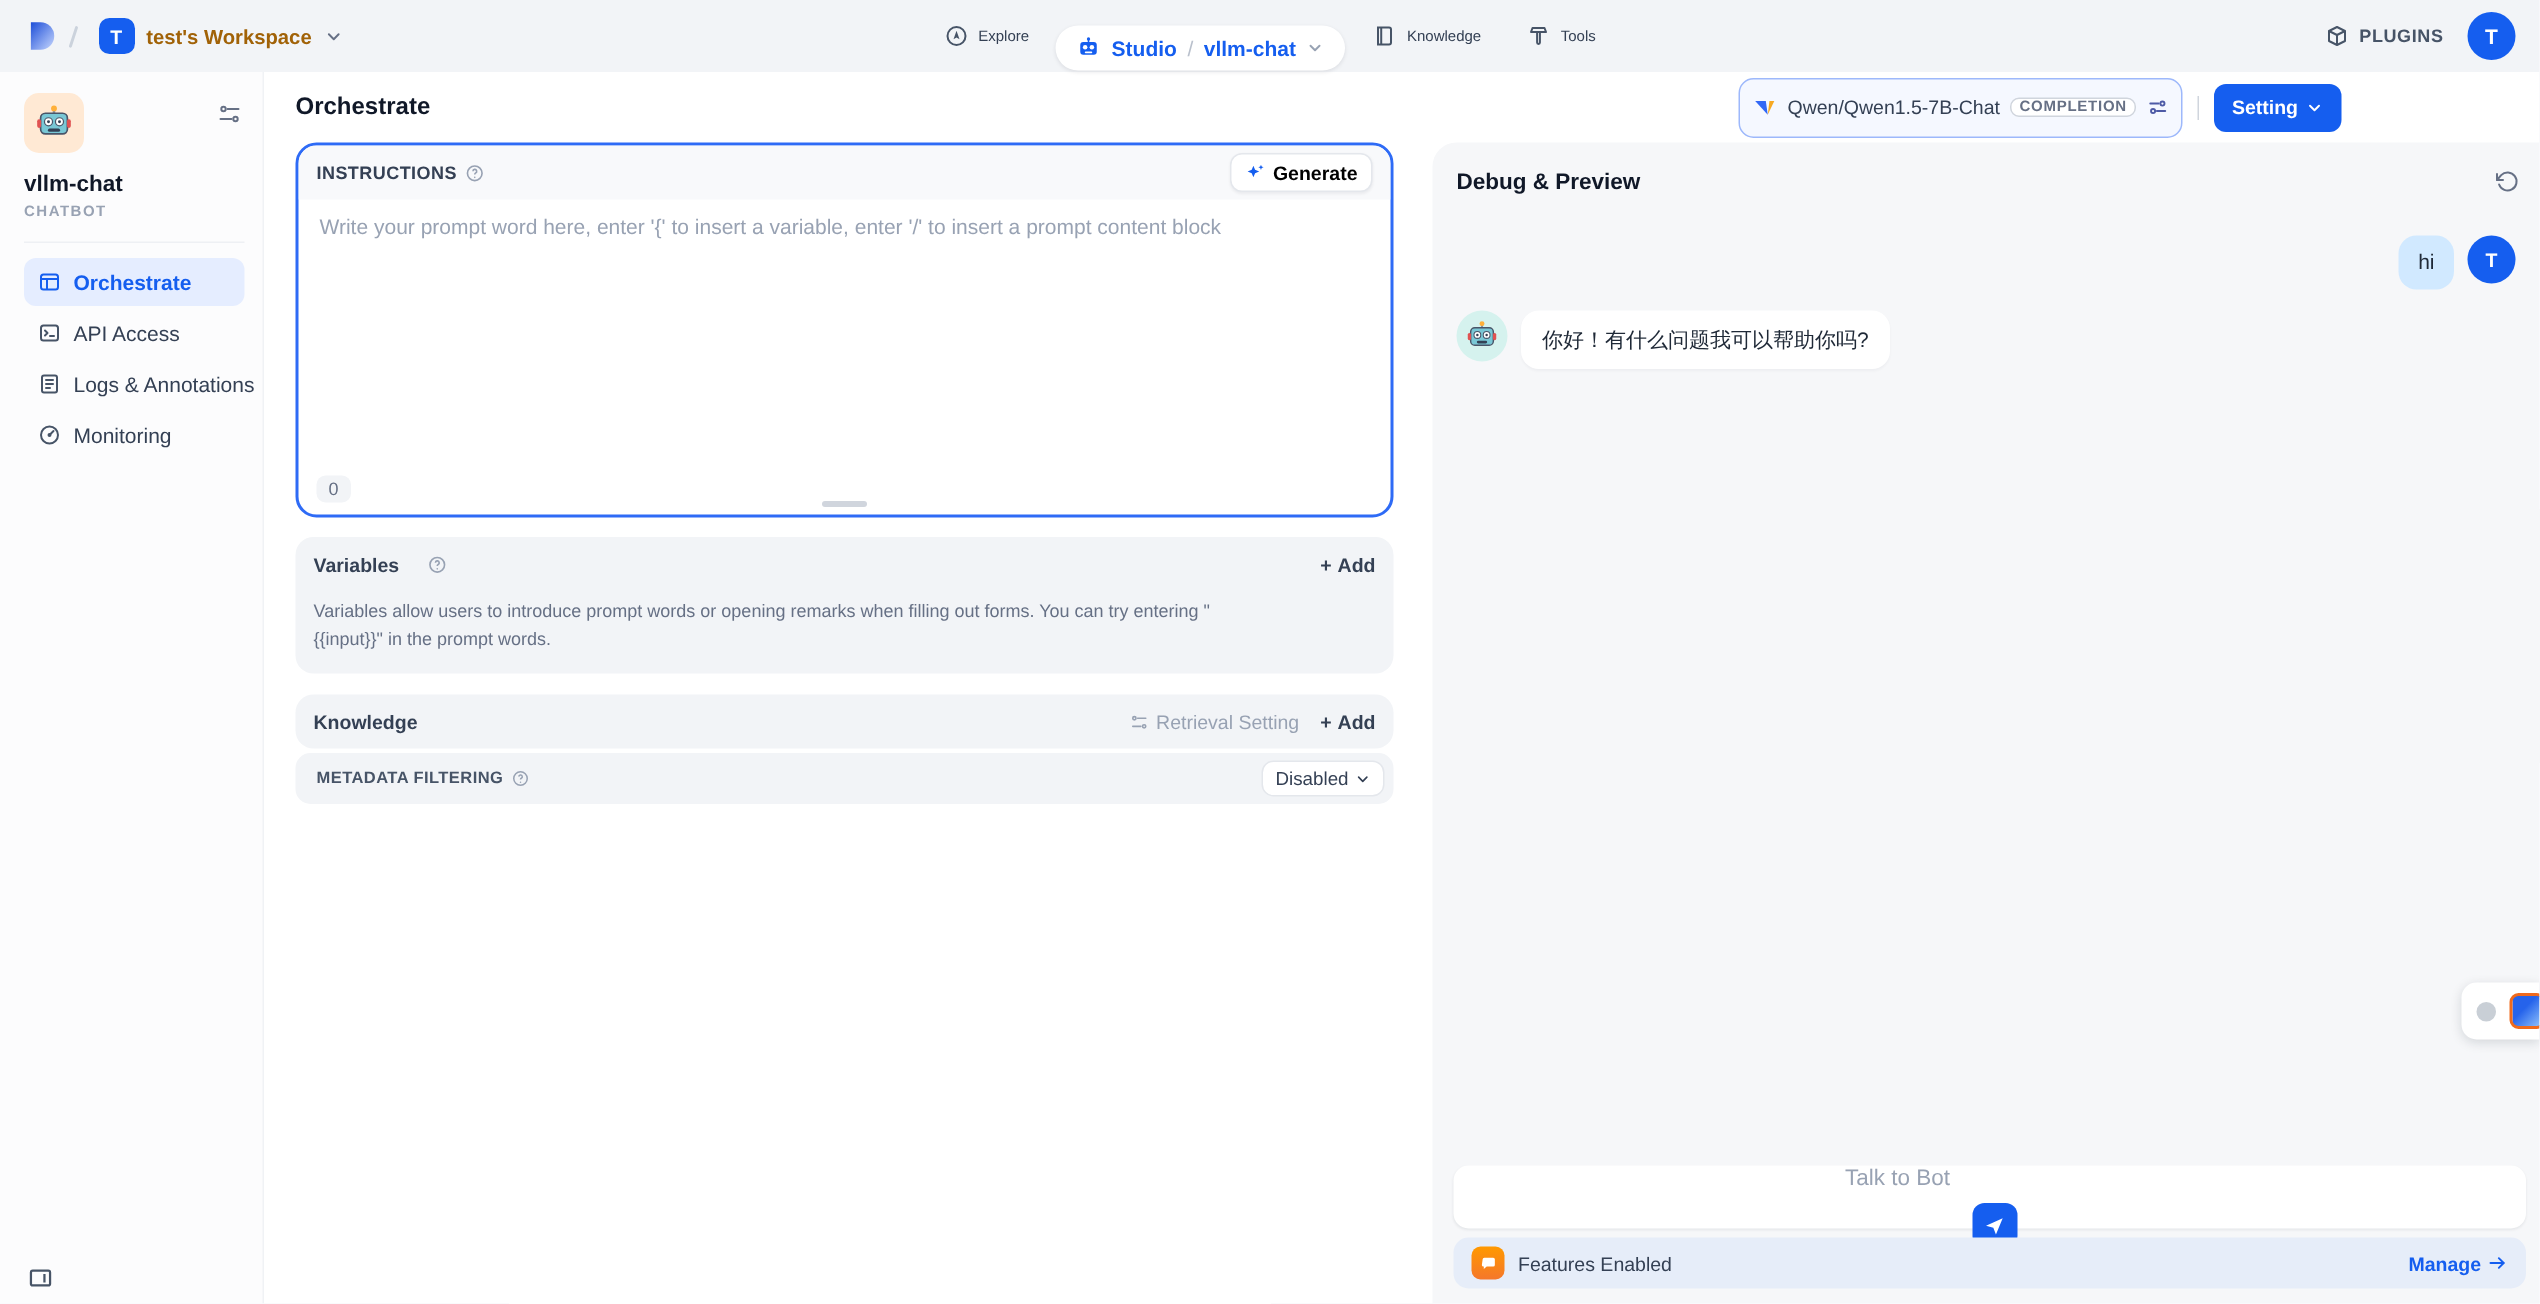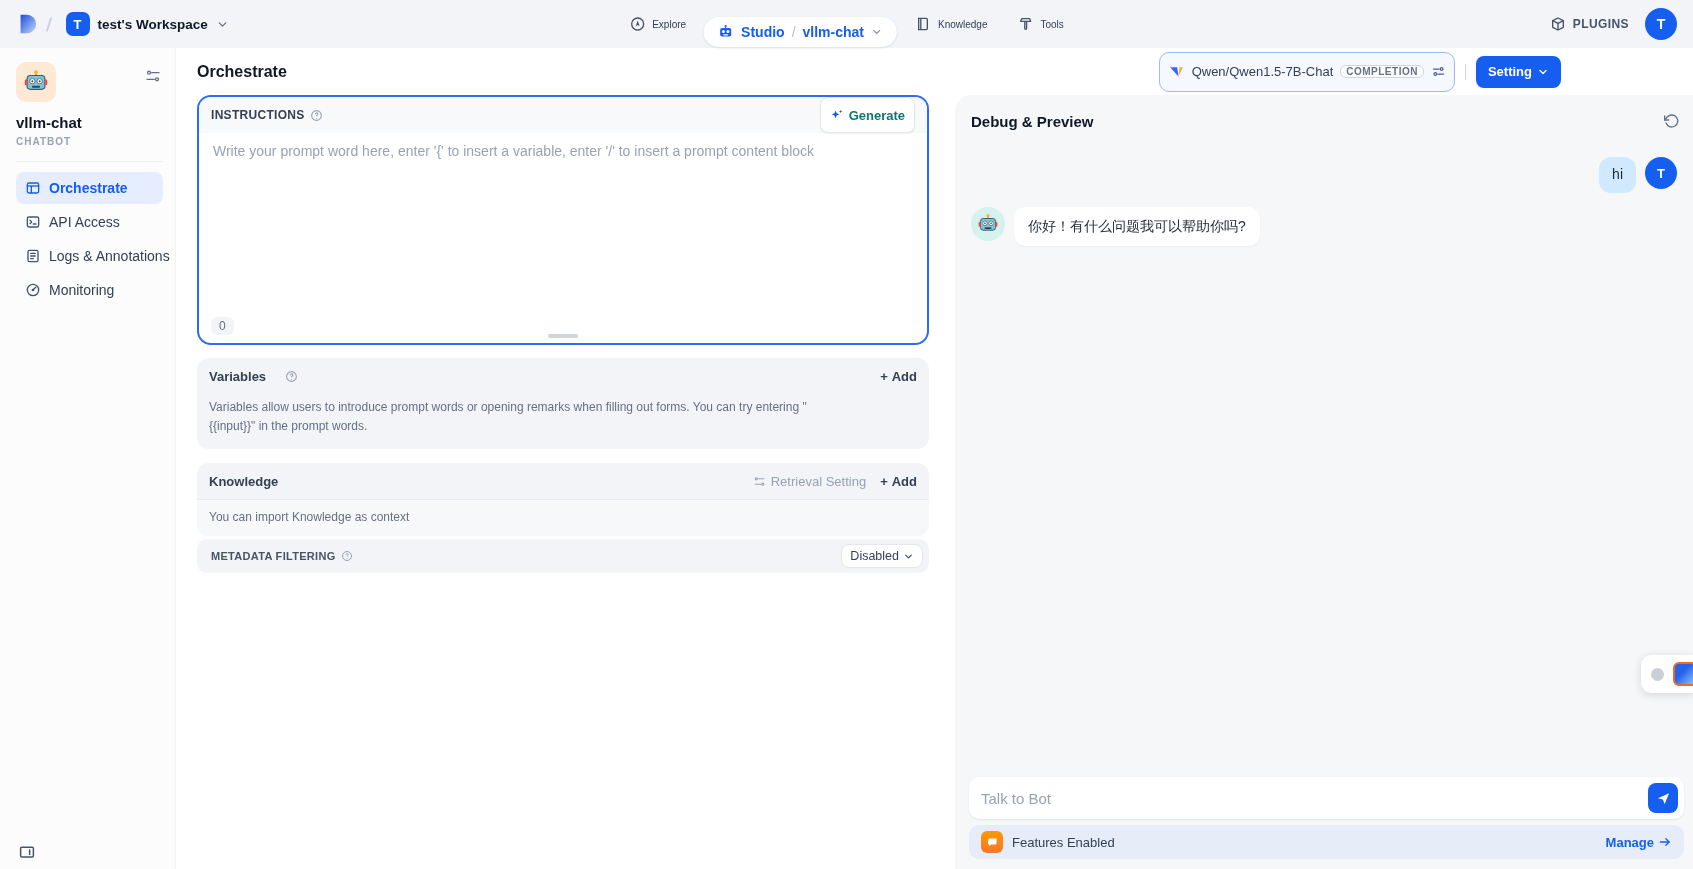--- a/index.html
+++ b/index.html
@@ -6,21 +6,21 @@
   html,body { width:1693px; height:869px; overflow:hidden; }
   body { font-family:"Liberation Sans", sans-serif; background:#f2f4f7; color:#101828; }
   .page { width:1693px; height:869px; position:relative; display:flex; flex-direction:column; }
 
   
   .topbar { height:48px; flex:0 0 48px; display:flex; align-items:center; padding:0 16px; position:relative; background:#f2f4f7; }
   .tb-left { display:flex; align-items:center; gap:10px; }
   .slash { width:1.5px; height:15px; background:#cbd2dc; transform:rotate(18deg); border-radius:1px; }
   .ws-chip { display:flex; align-items:center; gap:8px; padding:4px 6px; border-radius:10px; cursor:pointer; }
   .ws-avatar { width:24px; height:24px; border-radius:7px; background:#155eef; color:#fff; font-size:13px; font-weight:700; display:flex; align-items:center; justify-content:center; }
-  .ws-name { font-size:13.5px; font-weight:600; color:#0f172a; }
+  .ws-name { font-size:13.5px; font-weight:600; color:#a16207; }
   .tb-center { position:absolute; left:50%; top:0; height:48px; transform:translateX(-50%); display:flex; align-items:center; gap:6px; }
   .tb-item { display:flex; align-items:center; gap:7px; padding:7px 12px; border-radius:10px; font-size:10px; font-weight:500; color:#344054; cursor:pointer; }
   .tb-item svg { color:#475467; }
   .studio-pill { display:flex; align-items:center; gap:7px; background:#fff; border-radius:18px; padding:7px 14px; box-shadow:0 1px 3px rgba(16,24,40,.1); cursor:pointer;margin-top:16px; }
   .studio-pill .s-label { font-size:14px; font-weight:700; color:#155eef; }
   .studio-pill .s-sep { font-size:14px; color:#b9c0cc; }
   .studio-pill .s-app { font-size:14px; font-weight:600; color:#155eef; }
   .tb-right { margin-left:auto; display:flex; align-items:center; gap:16px; }
   .plugins { display:flex; align-items:center; gap:7px; font-size:12px; font-weight:700; letter-spacing:.4px; color:#475467; cursor:pointer; }
   .tb-avatar { width:32px; height:32px; border-radius:50%; background:#155eef; color:#fff; font-size:14px; font-weight:600; display:flex; align-items:center; justify-content:center; cursor:pointer; }
@@ -53,21 +53,21 @@
   .hdr-divider { width:1px; height:16px; background:#d0d5dd; }
   .publish-btn { height:32px; display:flex; align-items:center; gap:5px; background:#155eef; color:#fff; font-size:13px; font-weight:700; border-radius:8px; padding:0 12px; cursor:pointer; }
 
   .main-body { flex:1; display:flex; min-height:0; }
   .config-col { width:753px; flex:0 0 753px; padding-left:21px; }
 
   
   .instructions { border:2px solid #2e6bf6; border-radius:14px; height:250px; background:#fff; display:flex; flex-direction:column; overflow:hidden; position:relative; }
   .inst-head { height:36px; flex:0 0 36px; background:#f8f9fb; display:flex; align-items:center; padding:0 12px; }
   .inst-title { font-size:12px; font-weight:700; letter-spacing:.3px; color:#344054; display:flex; align-items:center; gap:5px; }
-  .generate-btn { margin-left:auto; display:flex; align-items:center; gap:5px; background:#fff; border:1px solid #e4e7ec; box-shadow:0 1px 2px rgba(16,24,40,.06); border-radius:8px; height:36px; padding:0 9px; font-size:13px; font-weight:600; color:#0f766e; cursor:pointer; }
+  .generate-btn { margin-left:auto; display:flex; align-items:center; gap:5px; background:#fff; border:1px solid #e4e7ec; box-shadow:0 1px 2px rgba(16,24,40,.06); border-radius:8px; height:26px; padding:0 9px; font-size:13px; font-weight:600; color:#000000; cursor:pointer; }
   .inst-body { flex:1; padding:10px 14px; font-size:14px; color:#98a2b3; cursor:text; }
   .inst-foot { height:34px; display:flex; align-items:center; padding:0 12px; position:relative; }
   .char-count { background:#f2f4f7; color:#667085; border-radius:6px; font-size:12px; padding:2px 8px; }
   .drag-handle { position:absolute; left:50%; bottom:5px; transform:translateX(-50%); width:30px; height:4px; border-radius:2px; background:#d0d5dd; cursor:ns-resize; }
 
   
   .card { background:#f2f4f7; border-radius:12px; margin-top:13px; }
   .card-head { height:36px; display:flex; align-items:center; padding:0 12px; }
   .card-title { font-size:13px; font-weight:700; color:#344054; display:flex; align-items:center; gap:19px; }
   .card-actions { margin-left:auto; display:flex; align-items:center; gap:14px; }
@@ -92,21 +92,21 @@
   .bubble.user { background:#d1e9ff; }
   .bubble.bot { background:#fff; box-shadow:0 1px 2px rgba(16,24,40,.04); padding:10px 14px; }
   .chat-avatar-user { width:32px; height:32px; border-radius:50%; background:#155eef; color:#fff; font-size:13px; font-weight:600; display:flex; align-items:center; justify-content:center; flex:0 0 32px; }
   .chat-avatar-bot { width:34px; height:34px; border-radius:50%; background:#d5f2ee; display:flex; align-items:center; justify-content:center; flex:0 0 34px; }
 
   .float-widget { position:absolute; right:0; top:560px; background:#fff; border-radius:10px 0 0 10px; box-shadow:0 2px 8px rgba(16,24,40,.15); padding:7px 0 7px 10px; display:flex; align-items:center; gap:9px; overflow:hidden; width:52px; }
   .fw-dot { width:13px; height:13px; border-radius:50%; background:#c9cfd6; flex:0 0 13px; }
   .fw-icon { width:24px; height:24px; flex:0 0 24px; border:2.5px solid #f06a1d; border-radius:6px; background:linear-gradient(135deg,#2563eb 40%,#93c5fd); margin-right:-8px; }
 
   .debug-footer { position:absolute; left:14px; right:9px; bottom:10px; display:flex; flex-direction:column; gap:6px; }
-  .chat-input { background:#fff; border-radius:10px; height:42px; box-shadow:0 1px 2px rgba(16,24,40,.08); display:flex; align-items:center; padding:0 6px 0 12px; gap:8px; }
+  .chat-input { background:#fff; border-radius:10px; height:42px; box-shadow:0 1px 2px rgba(16,24,40,.08); display:flex; align-items:center; padding:0 6px 0 12px; gap:8px;flex-direction:column; }
   .chat-input input { flex:1; border:none; outline:none; font-size:15px; font-family:"Liberation Sans",sans-serif; color:#101828; background:transparent; }
   .chat-input input::placeholder { color:#98a2b3; }
   .send-btn { width:30px; height:30px; border-radius:8px; background:#155eef; display:flex; align-items:center; justify-content:center; cursor:pointer; flex:0 0 30px; }
   .features-bar { height:34px; background:#e6edf9; border-radius:10px; display:flex; align-items:center; gap:9px; padding:0 12px; }
   .feature-icon { width:22px; height:22px; border-radius:6px; background:linear-gradient(180deg,#f90,#f5772b); display:flex; align-items:center; justify-content:center; flex:0 0 22px; }
   .features-label { font-size:13px; font-weight:500; color:#344054; }
   .manage-link { margin-left:auto; display:flex; align-items:center; gap:4px; font-size:13px; font-weight:600; color:#155eef; cursor:pointer; }
 
   svg { display:block; }
 </style>
@@ -383,21 +383,20 @@
                       <circle cx="18" cy="17" r="2"></circle>
                     </svg>
                   <span>Retrieval Setting</span>
                 </span>
                 <span class="add-btn">
                   <span>+</span>
                   <span>Add</span>
                 </span>
               </div>
             </div>
-            <div class="knowledge-desc">You can import Knowledge as context</div>
           </div>
 
           <div class="meta-row">
             <span class="meta-title">
               <span>METADATA FILTERING</span>
               <svg width="12" height="12" viewBox="0 0 24 24" fill="none" stroke="#98a2b3" stroke-width="2">
                   <circle cx="12" cy="12" r="9"></circle>
                   <path d="M9.8 9.5a2.3 2.3 0 1 1 3.3 2.1c-.8.4-1.1.9-1.1 1.8"></path>
                   <circle cx="12" cy="17" r="1" fill="#98a2b3" stroke="none"></circle>
                 </svg>

